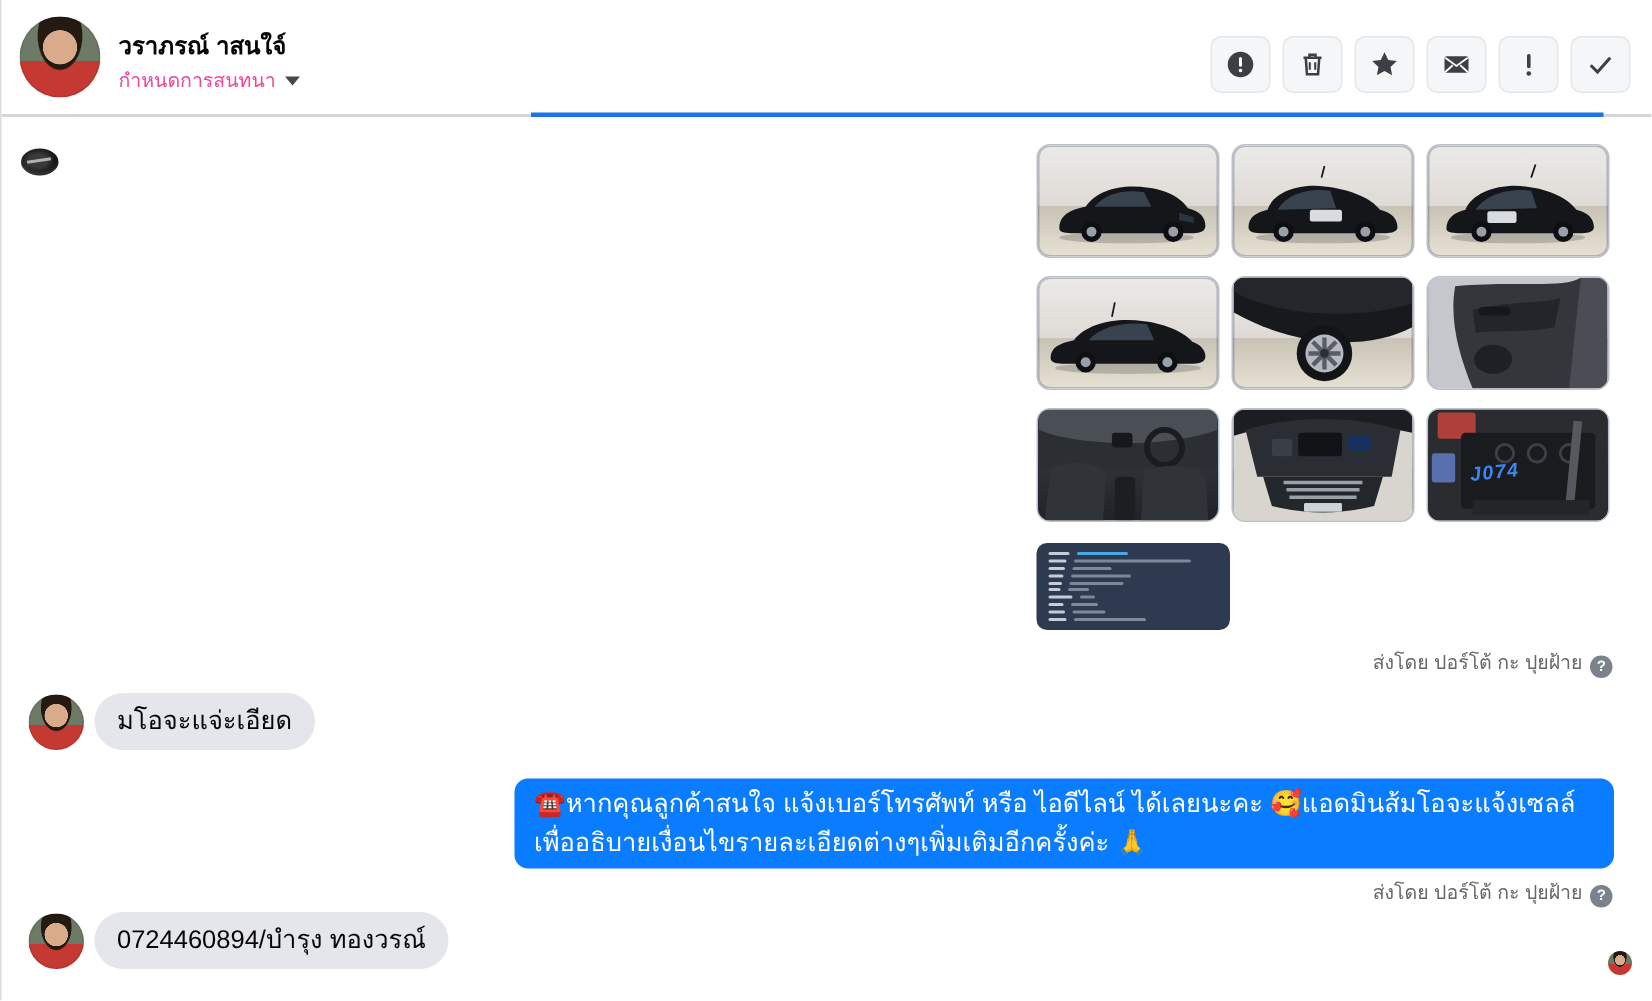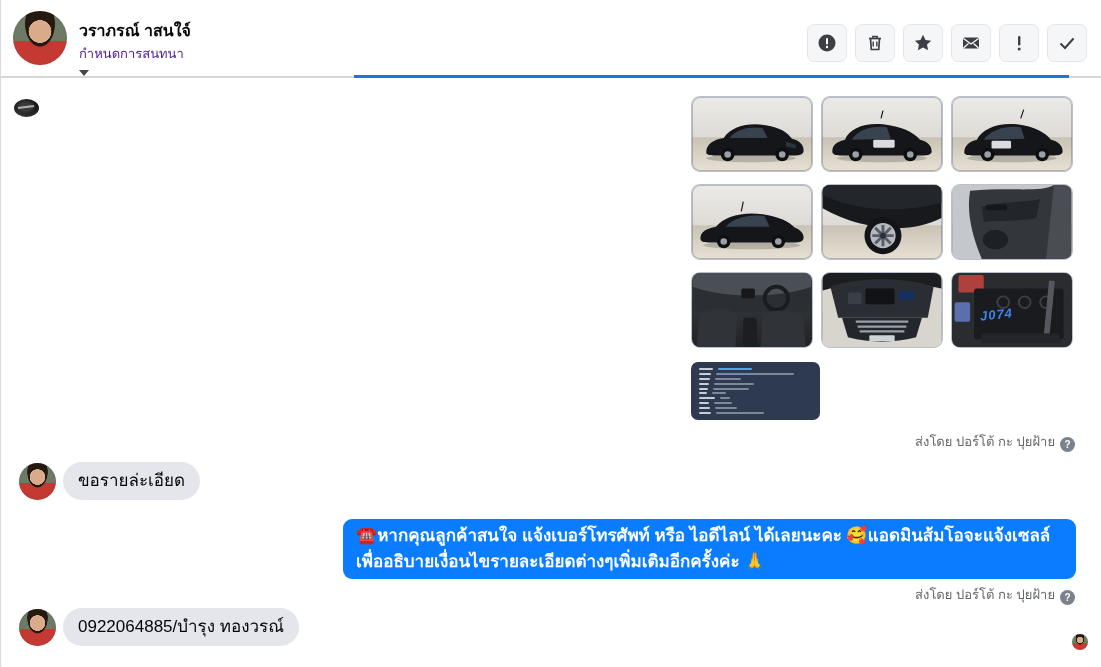--- a/index.html
+++ b/index.html
@@ -9,21 +9,21 @@
 
   
   .header{position:absolute;left:0;top:0;width:1101px;height:76px;background:#fff;}
   .hdr-avatar{position:absolute;left:12px;top:11px;width:54px;height:54px;border-radius:50%;overflow:hidden;
     background:
       radial-gradient(circle at 50% 38%, #d9ab8a 0 26%, transparent 27%),
       radial-gradient(ellipse at 50% 24%, #241a12 0 38%, transparent 40%),
       linear-gradient(#6d7a66 0 55%, #c43a33 55% 100%);
     box-shadow:inset 0 0 0 1px rgba(0,0,0,.08);}
   .hdr-name{position:absolute;left:78px;top:18px;font-size:16px;font-weight:bold;color:#050505;}
-  .hdr-sub{position:absolute;left:78px;top:43px;font-size:13px;color:#4c1d95;display:flex;align-items:flex-start;gap:6px;cursor:pointer;flex-direction:column;}
+  .hdr-sub{position:absolute;left:78px;top:43px;font-size:13px;color:#ec4899;display:flex;align-items:center;gap:6px;cursor:pointer;}
   .caret{width:0;height:0;border-left:5px solid transparent;border-right:5px solid transparent;border-top:6px solid #44484d;display:inline-block;}
   .hdr-actions{position:absolute;right:15px;top:24px;display:flex;gap:8px;}
   .icon-btn{width:40px;height:38px;background:#f5f6f7;border:1px solid #e4e6ea;border-radius:7px;display:flex;align-items:center;justify-content:center;cursor:pointer;}
   .icon-btn svg{display:block;}
 
   
   .hdr-divider{position:absolute;left:0;top:76px;width:1101px;height:2px;background:#d4d6d9;}
   .hdr-divider-blue{position:absolute;left:353px;top:75px;width:715px;height:3px;background:#1b74e4;}
 
   
@@ -49,21 +49,21 @@
   .attribution{position:absolute;right:26px;font-size:13px;color:#65676b;display:flex;align-items:flex-end;gap:5px;}
   .help-icon{width:15px;height:15px;border-radius:50%;background:#7b828b;color:#fff;font-size:10px;font-weight:bold;display:inline-flex;align-items:center;justify-content:center;cursor:pointer;}
 
   .msg-avatar{position:absolute;width:37px;height:37px;border-radius:50%;overflow:hidden;
     background:
       radial-gradient(circle at 50% 38%, #d9ab8a 0 26%, transparent 27%),
       radial-gradient(ellipse at 50% 24%, #241a12 0 38%, transparent 40%),
       linear-gradient(#6d7a66 0 55%, #c43a33 55% 100%);
     box-shadow:inset 0 0 0 1px rgba(0,0,0,.08);}
   .bubble-gray{position:absolute;background:#e4e6eb;color:#050505;border-radius:19px;height:38px;line-height:38px;padding:0 15px;font-size:17px;white-space:nowrap;}
-  .bubble-blue{position:absolute;left:342px;top:519px;width:733px;background:#0a7cff;color:#fff;border-radius:9px;padding:4px 13px;font-size:17px;line-height:26px;font-weight:700;}
+  .bubble-blue{position:absolute;left:342px;top:519px;width:733px;background:#0a7cff;color:#fff;border-radius:9px;padding:4px 13px;font-size:17px;line-height:26px;font-weight:400;}
 
   .seen-avatar{position:absolute;left:1071px;top:634px;width:16px;height:16px;border-radius:50%;overflow:hidden;
     background:
       radial-gradient(circle at 50% 38%, #d9ab8a 0 26%, transparent 27%),
       radial-gradient(ellipse at 50% 24%, #241a12 0 38%, transparent 40%),
       linear-gradient(#6d7a66 0 55%, #c43a33 55% 100%);}
 </style>
 </head>
 <body>
 
@@ -301,27 +301,27 @@
         <span class="spec-val" style="width:48px"></span>
       </div>
   </div>
 
   <div class="attribution" style="top:431px;">
     <span>ส่งโดย ปอร์โต้ กะ ปุยฝ้าย</span>
     <span class="help-icon">?</span>
   </div>
 
   <div class="msg-avatar" style="left:18px;top:463px;"></div>
-  <div class="bubble-gray" style="left:62px;top:462px;">ขอรายล่ะเอียด</div>
+  <div class="bubble-gray" style="left:62px;top:462px;">มโอจะแจ่ะเอียด</div>
 
   <div class="bubble-blue">☎️หากคุณลูกค้าสนใจ แจ้งเบอร์โทรศัพท์ หรือ ไอดีไลน์  ได้เลยนะคะ 🥰แอดมินส้มโอจะแจ้งเซลล์  เพื่ออธิบายเงื่อนไขรายละเอียดต่างๆเพิ่มเติมอีกครั้งค่ะ 🙏</div>
 
   <div class="attribution" style="top:584px;">
     <span>ส่งโดย ปอร์โต้ กะ ปุยฝ้าย</span>
     <span class="help-icon">?</span>
   </div>
 
   <div class="msg-avatar" style="left:18px;top:609px;"></div>
-  <div class="bubble-gray" style="left:62px;top:608px;">0922064885/บำรุง ทองวรณ์</div>
+  <div class="bubble-gray" style="left:62px;top:608px;">0724460894/บำรุง ทองวรณ์</div>
 
   <div class="seen-avatar"></div>
 
 </div>
 
 </body></html>

